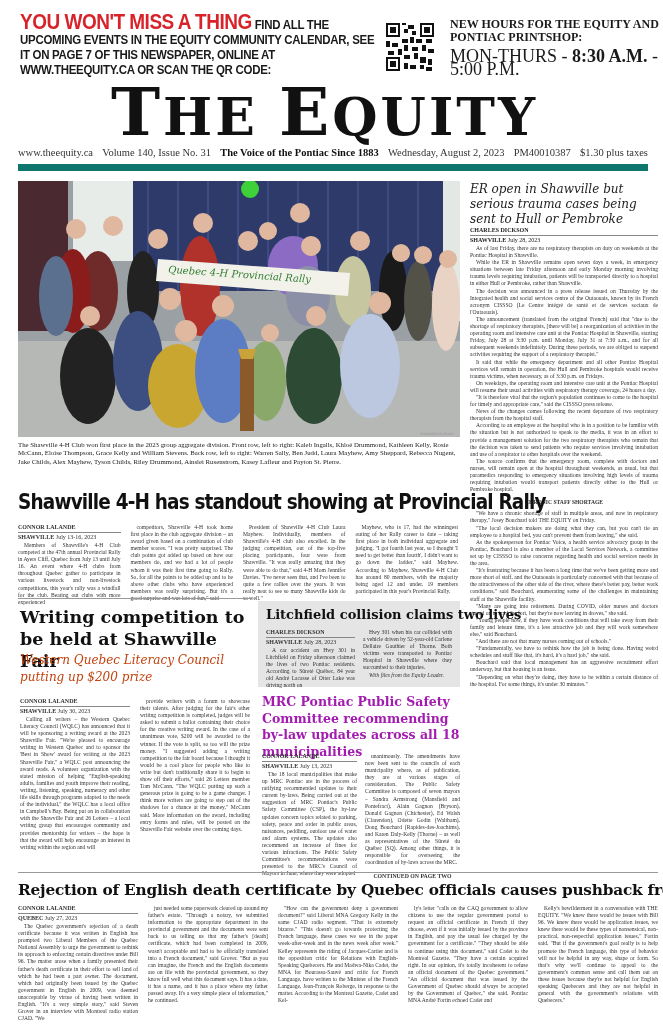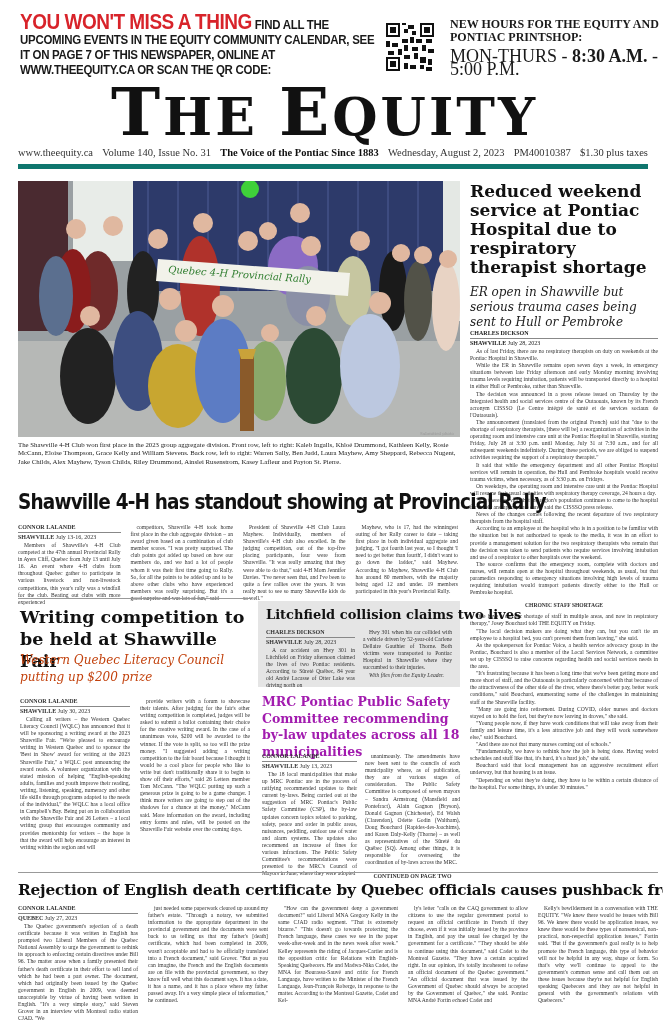--- a/index.html
+++ b/index.html
@@ -7,21 +7,21 @@
 .abs{position:absolute}
 .promo{left:20px;top:14px;width:360px;font-family:"Liberation Sans",sans-serif;font-weight:bold;font-size:11.5px;line-height:13px;letter-spacing:-0.3px;transform:scaleY(1.15);transform-origin:top left}
 .promo .red{color:#d8232a;font-size:19px;letter-spacing:-0.5px}
 .qr{left:386px;top:23px;width:48px;height:48px;background:#fff}
 .hours{left:450px;top:18px;width:210px;text-align:left;font-family:"Liberation Serif",serif;font-size:12px;line-height:13px;font-weight:bold}
 .hours .t{margin-bottom:6px}
 .hours .l{font-size:18px;font-weight:normal}
 .hours .l b{font-weight:bold}
 .mast{left:0;top:82px;width:649px;text-align:center;font-family:"DejaVu Serif",serif;font-weight:bold;font-size:52px;letter-spacing:3px;line-height:60px;color:#111}
 .mast .big{font-size:66px}
-.infobar{left:18px;top:147px;width:630px;display:flex;justify-content:space-between;font-family:"Liberation Serif",serif;font-size:10.5px;color:#333;padding-bottom:6px;border-bottom:5px solid #0f766e}
+.infobar{left:18px;top:147px;width:630px;display:flex;justify-content:space-between;font-family:"Liberation Serif",serif;font-size:10.5px;color:#333;padding-bottom:6px;border-bottom:7px solid #0f766e}
 .infobar .voice{font-weight:bold;color:#111}
 .photo{left:18px;top:181px;width:442px;height:256px;overflow:hidden}
 .caption{left:18px;top:441px;width:442px;font-size:6.8px;line-height:8.4px;color:#222;font-family:"Liberation Serif",serif}
 .credit{left:420px;top:431px;font-size:4px;color:#999}
 .sidebar{left:470px;top:182px;width:188px}
 .h-side{font-family:"DejaVu Serif",serif;font-size:17px;line-height:19px;font-weight:bold;color:#111;margin-bottom:8px}
 .sub-side{font-family:"DejaVu Serif",serif;font-style:italic;font-size:12px;line-height:15px;color:#222;margin-bottom:0}
 .byline{font-family:"Liberation Serif",serif;font-size:6px;font-weight:bold;line-height:7px;border-bottom:1px solid #888;padding-bottom:1px}
 .dateline{font-family:"Liberation Serif",serif;font-size:6px;line-height:8px;margin-bottom:1px}
 .dateline b{font-weight:bold}
@@ -211,21 +211,20 @@
         <circle cx="362" cy="122" r="11"></circle>
     </g>
     <rect x="222" y="175" width="14" height="75" fill="#8a5a2a"></rect>
     <path d="M220 168 h18 l-3 10 h-12 z" fill="#c9a23a"></path>
   </svg>
 </div>
 <div class="abs credit">Submitted photo</div>
 <div class="abs caption">The Shawville 4-H Club won first place in the 2023 group aggregate division. Front row, left to right: Kaleb Ingalls, Khloé Drummond, Kathleen Kelly, Rosie McCann, Eloise Thompson, Grace Kelly and William Stevens. Back row, left to right: Warren Sally, Ben Judd, Laura Mayhew, Amy Sheppard, Rebecca Nugent, Jake Childs, Alex Mayhew, Tyson Childs, Riley Drummond, Ainslei Rusenstrom, Kasey Lafleur and Payton St. Pierre.</div>
 
 <div class="abs sidebar">
-  <div class="h-side">Reduced weekend service at Pontiac Hospital due to respiratory therapist shortage</div>
   <div class="sub-side">ER open in Shawville but serious trauma cases being sent to Hull or Pembroke</div>
   <div class="byline">CHARLES DICKSON</div>
   <div class="dateline"><b>SHAWVILLE</b><span> July 28, 2023</span></div>
   <div class="body">
     <p>As of last Friday, there are no respiratory therapists on duty on weekends at the Pontiac Hospital in Shawville.</p>
       <p>While the ER in Shawville remains open seven days a week, in emergency situations between late Friday afternoon and early Monday morning involving trauma levels requiring intubation, patients will be transported directly to a hospital in either Hull or Pembroke, rather than Shawville.</p>
       <p>The decision was announced in a press release issued on Thursday by the Integrated health and social services centre of the Outaouais, known by its French acronym CISSSO (Le Centre intégré de santé et de services sociaux de l'Outaouais).</p>
       <p>The announcement (translated from the original French) said that "due to the shortage of respiratory therapists, [there will be] a reorganization of activities in the operating room and intensive care unit at the Pontiac Hospital in Shawville, starting Friday, July 28 at 3:30 p.m. until Monday, July 31 at 7:30 a.m., and for all subsequent weekends indefinitely. During these periods, we are obliged to suspend activities requiring the support of a respiratory therapist."</p>
       <p>It said that while the emergency department and all other Pontiac Hospital services will remain in operation, the Hull and Pembroke hospitals would receive trauma victims, when necessary, as of 3:30 p.m. on Fridays.</p>
       <p>On weekdays, the operating room and intensive care unit at the Pontiac Hospital will resume their usual activities with respiratory therapy coverage, 24 hours a day.</p>

